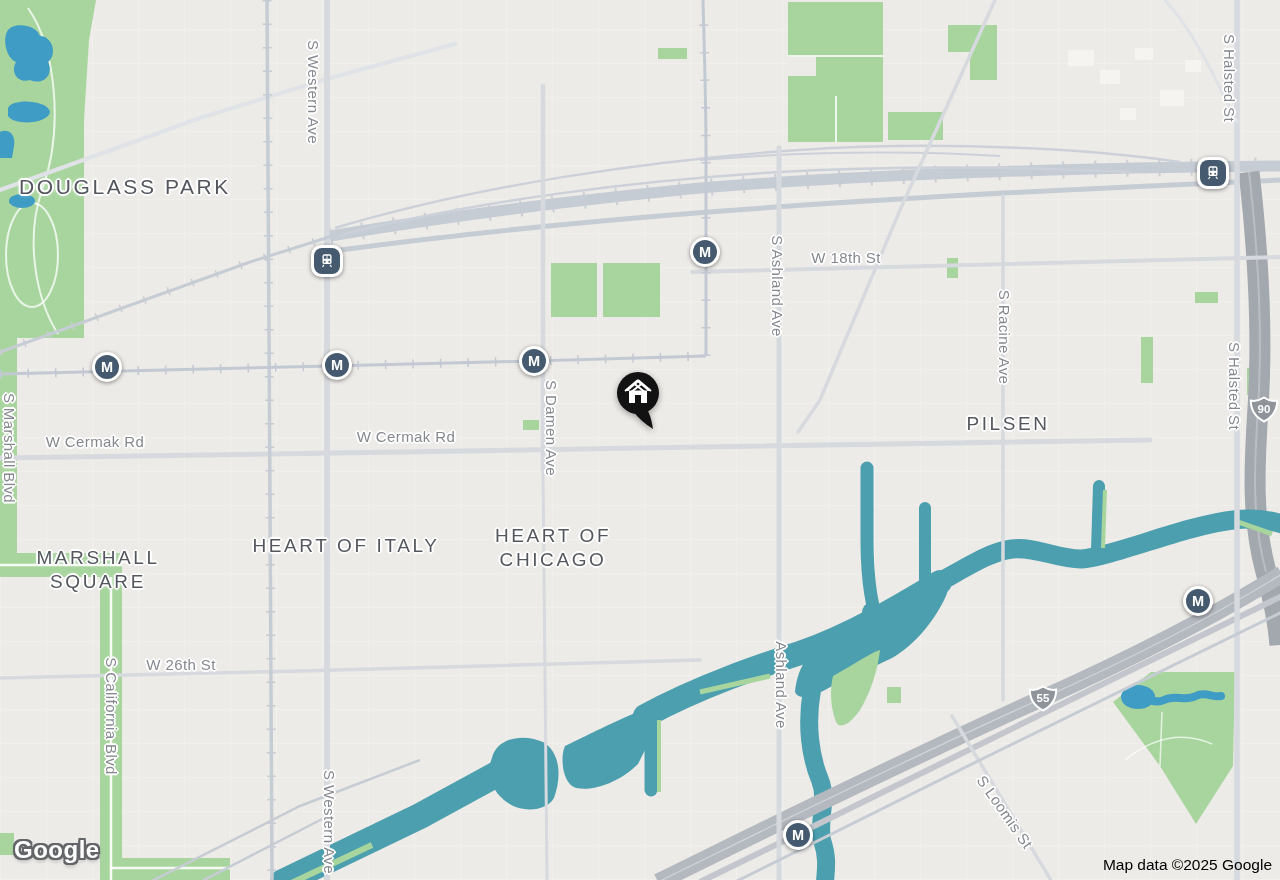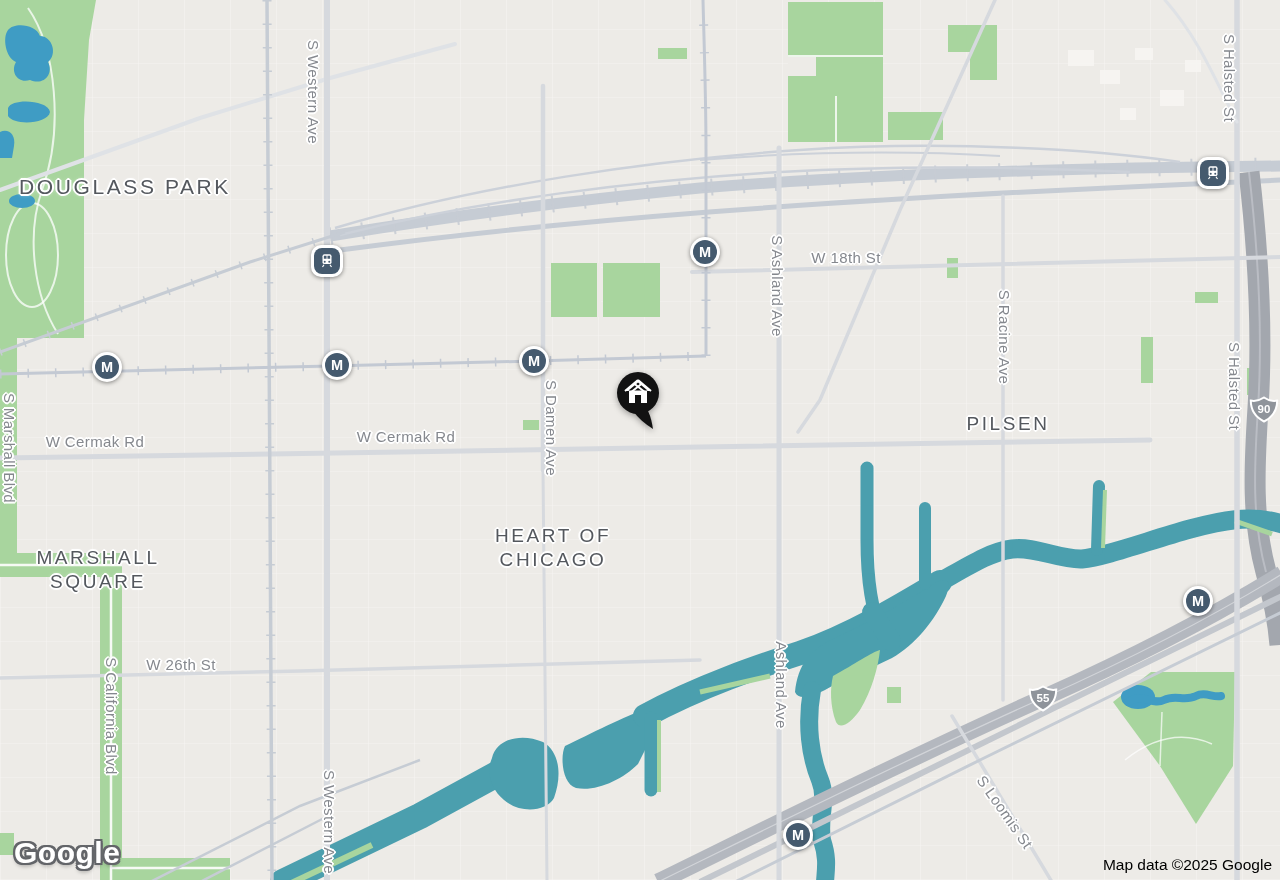--- a/index.html
+++ b/index.html
@@ -22,21 +22,21 @@
   .street.diag{transform:translate(-50%,-50%) rotate(55deg);}
   .m-marker{position:absolute;width:30px;height:30px;transform:translate(-50%,-50%);background:#fff;border-radius:50%;
     box-shadow:0 1px 4px rgba(0,0,0,.45);display:flex;align-items:center;justify-content:center;cursor:pointer;}
   .m-inner{width:24px;height:24px;border-radius:50%;background:#455a6e;color:#fff;font-weight:700;font-size:14.5px;
     display:flex;align-items:center;justify-content:center;}
   .t-marker{position:absolute;width:32px;height:32px;transform:translate(-50%,-50%);background:#fff;border-radius:10px;
     box-shadow:0 1px 4px rgba(0,0,0,.45);display:flex;align-items:center;justify-content:center;cursor:pointer;}
   .t-inner{width:26px;height:26px;border-radius:8px;background:#455a6e;display:flex;align-items:center;justify-content:center;}
   #home-pin{position:absolute;left:612px;top:367px;cursor:pointer;filter:drop-shadow(0 2px 3px rgba(0,0,0,.35));}
   .shield{position:absolute;transform:translate(-50%,-50%);}
-  #google-logo{position:absolute;left:14px;top:836px;font-size:30px;font-weight:700;color:#fff;letter-spacing:.5px;cursor:pointer;
+  #google-logo{position:absolute;left:14px;top:836px;font-size:24px;font-weight:700;color:#fff;letter-spacing:.5px;cursor:pointer;
     text-shadow:-2px -2px 0 #636569,2px -2px 0 #636569,-2px 2px 0 #636569,2px 2px 0 #636569,0 -2px 0 #636569,0 2px 0 #636569,-2px 0 0 #636569,2px 0 0 #636569,0 3px 4px rgba(0,0,0,.35);}
   #attribution{position:absolute;right:8px;top:856px;font-size:15.5px;color:#000000;}
 </style>
 </head>
 <body>
 
 <div id="map">
 
   <svg class="layer" width="1280" height="880" viewBox="0 0 1280 880">
 
@@ -170,20 +170,21 @@
       <rect x="1120" y="108" width="16" height="12"></rect>
       <rect x="1185" y="60" width="16" height="12"></rect>
     </g>
   </svg>
 
   <div class="lbl hood big" style="left:125px;top:187px;">DOUGLASS PARK</div>
   <div class="lbl hood" style="left:98px;top:570px;">
     <div>MARSHALL</div>
     <div>SQUARE</div>
   </div>
+  <div class="lbl hood" style="left:346px;top:546px;">HEART OF ITALY</div>
   <div class="lbl hood" style="left:553px;top:548px;">
     <div>HEART OF</div>
     <div>CHICAGO</div>
   </div>
   <div class="lbl hood" style="left:1008px;top:424px;">PILSEN</div>
 
   <div class="lbl street vert" style="left:313px;top:92px;">S Western Ave</div>
   <div class="lbl street vert" style="left:329px;top:822px;">S Western Ave</div>
   <div class="lbl street vert" style="left:9px;top:448px;">S Marshall Blvd</div>
   <div class="lbl street vert" style="left:111px;top:716px;">S California Blvd</div>

